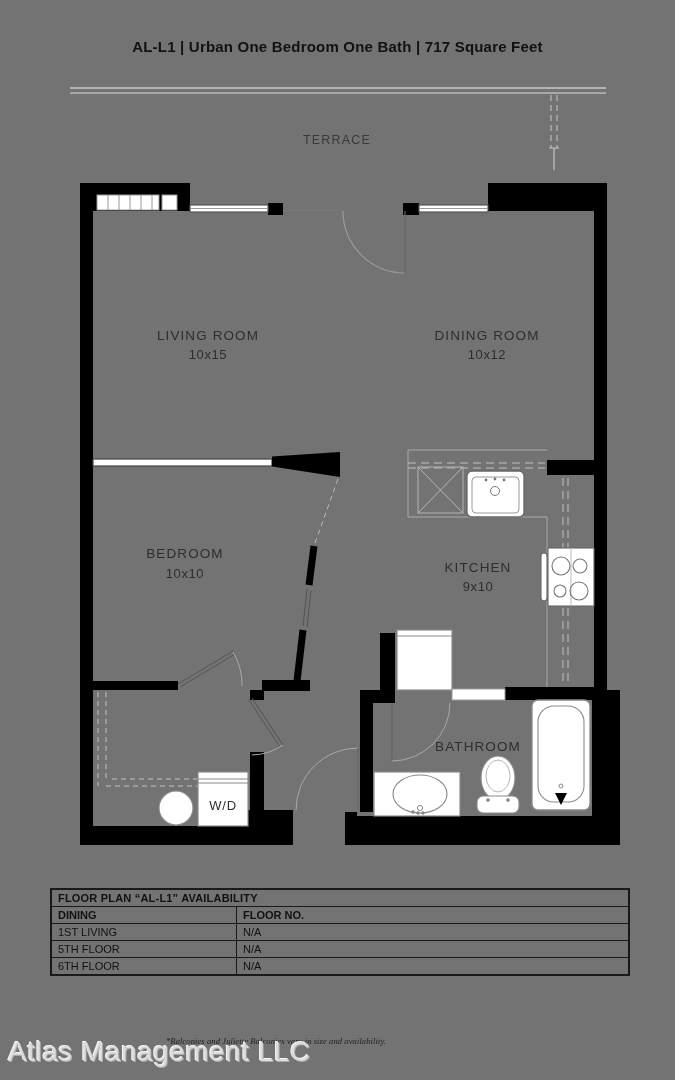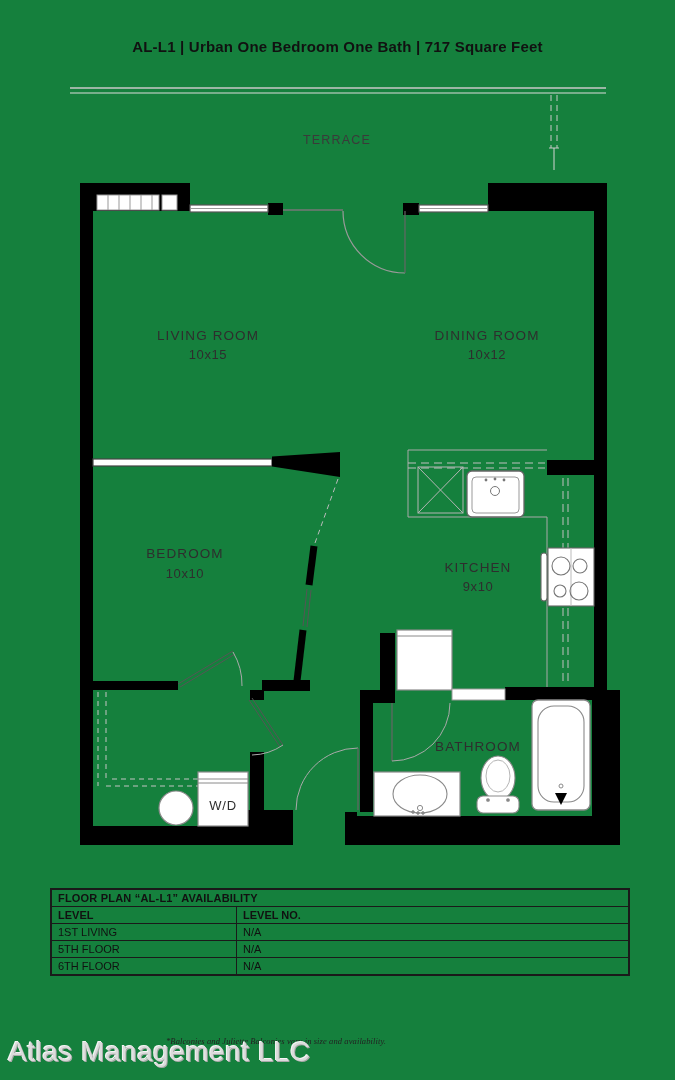--- a/index.html
+++ b/index.html
@@ -1,16 +1,16 @@
 <!DOCTYPE html>
 <html><head>
 <meta charset="utf-8">
 <style>
   html,body{margin:0;padding:0;background:#ffffff;}
-  #page{position:relative;width:675px;height:1080px;background:#15803d;overflow:hidden;
+  #page{position:relative;width:675px;height:1080px;background:#737373;overflow:hidden;
         font-family:"Liberation Sans",sans-serif;color:#1d1d1d;}
   #plan-title{position:absolute;top:38px;left:0;width:675px;text-align:center;
         font-size:15px;font-weight:bold;letter-spacing:.2px;color:#111;}
   #plan-svg{position:absolute;top:0;left:0;}
   svg text{font-family:"Liberation Sans",sans-serif;fill:#2e2e2e;}
   .room-name{font-size:13.5px;letter-spacing:1.1px;}
   .room-dim{font-size:13px;letter-spacing:.6px;}
   .terrace{font-size:12.5px;letter-spacing:1.2px;fill:#3a3a3a;}
   .wd{font-size:13px;letter-spacing:.8px;}
   
@@ -216,22 +216,22 @@
       <text class="room-name" x="478" y="751">BATHROOM</text>
     </g>
   </svg>
 
   <table id="avail">
     <tbody>
         <tr class="t-title">
       <td colspan="2">FLOOR PLAN “AL-L1” AVAILABILITY</td>
     </tr>
     <tr class="t-head">
-      <td class="col-level">LEVEL</td>
-      <td>LEVEL NO.</td>
+      <td class="col-level">DINING</td>
+      <td>FLOOR NO.</td>
     </tr>
     <tr>
       <td>1ST LIVING</td>
       <td>N/A</td>
     </tr>
     <tr>
       <td>5TH FLOOR</td>
       <td>N/A</td>
     </tr>
     <tr>

